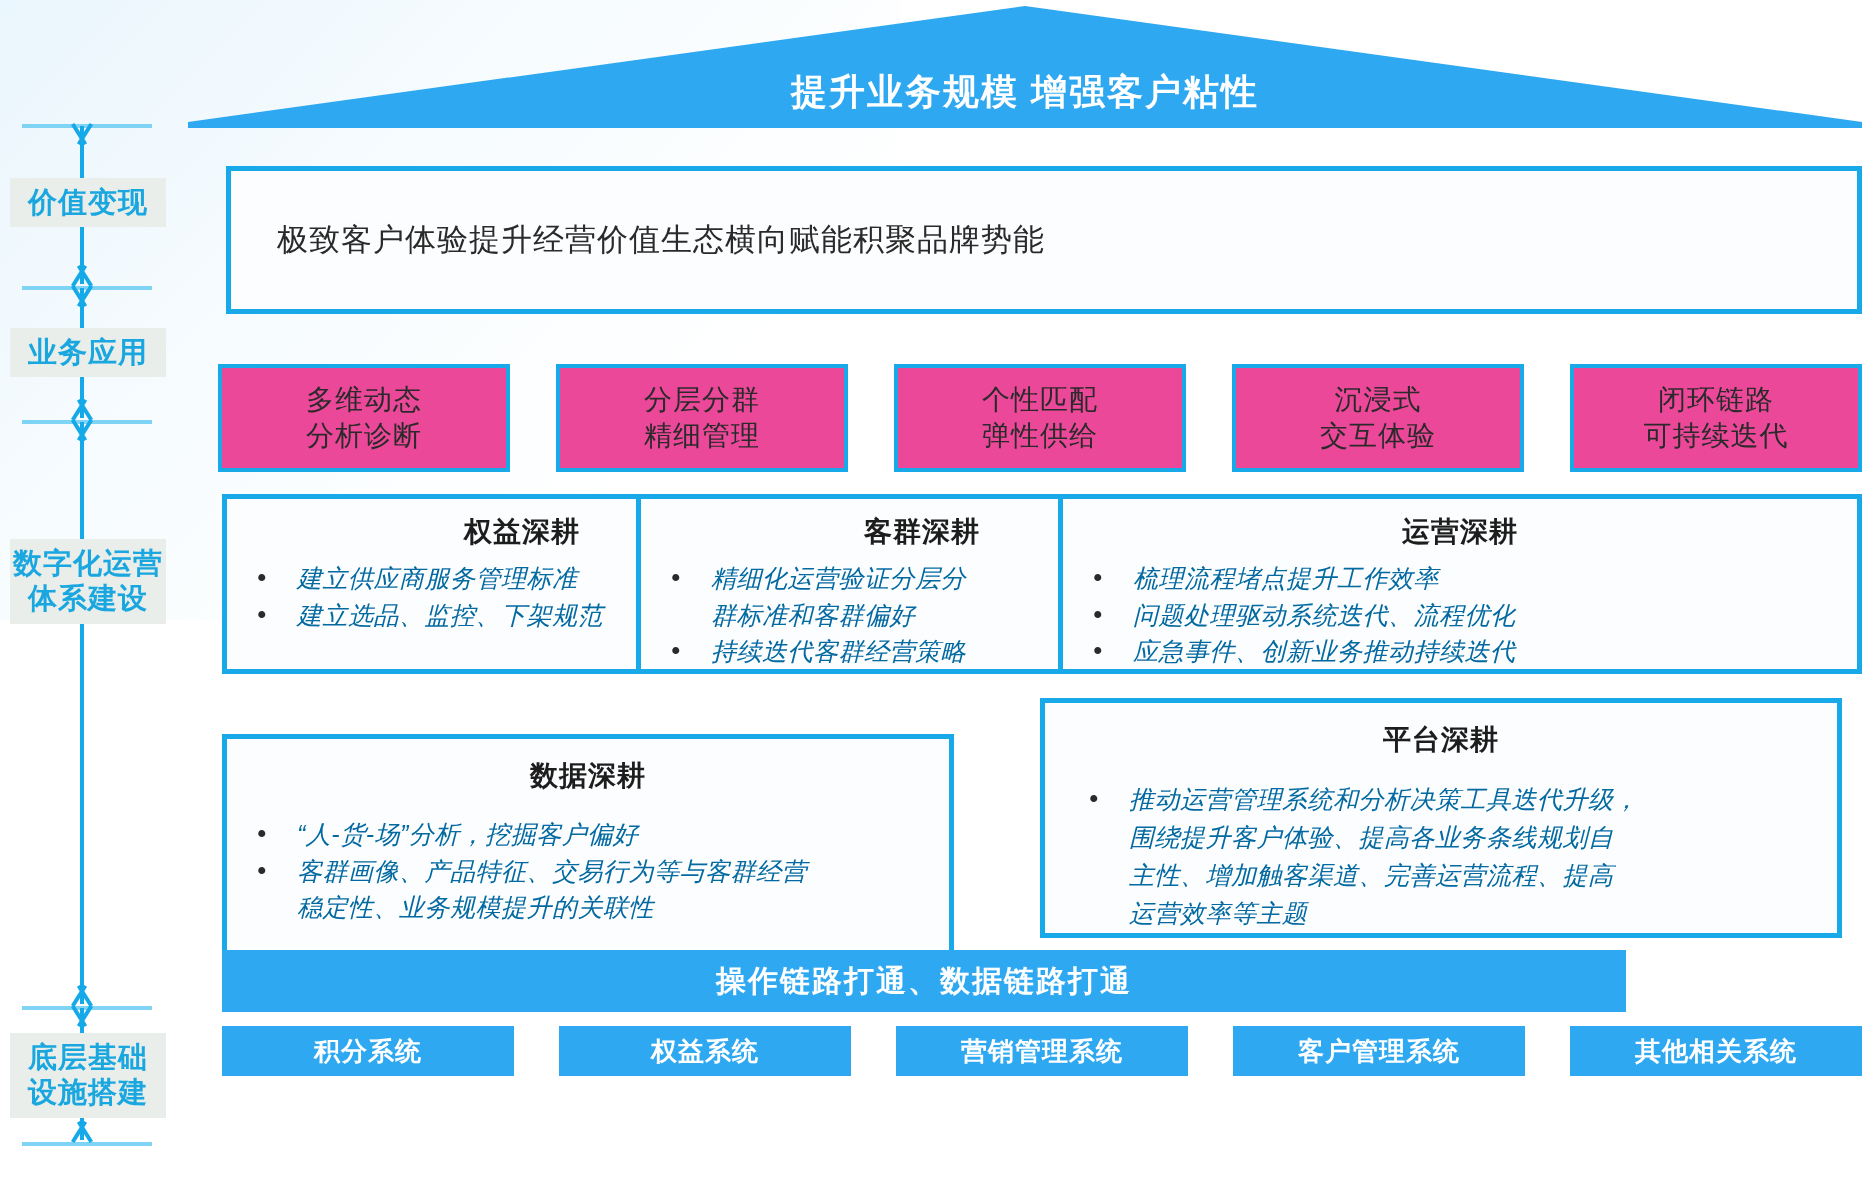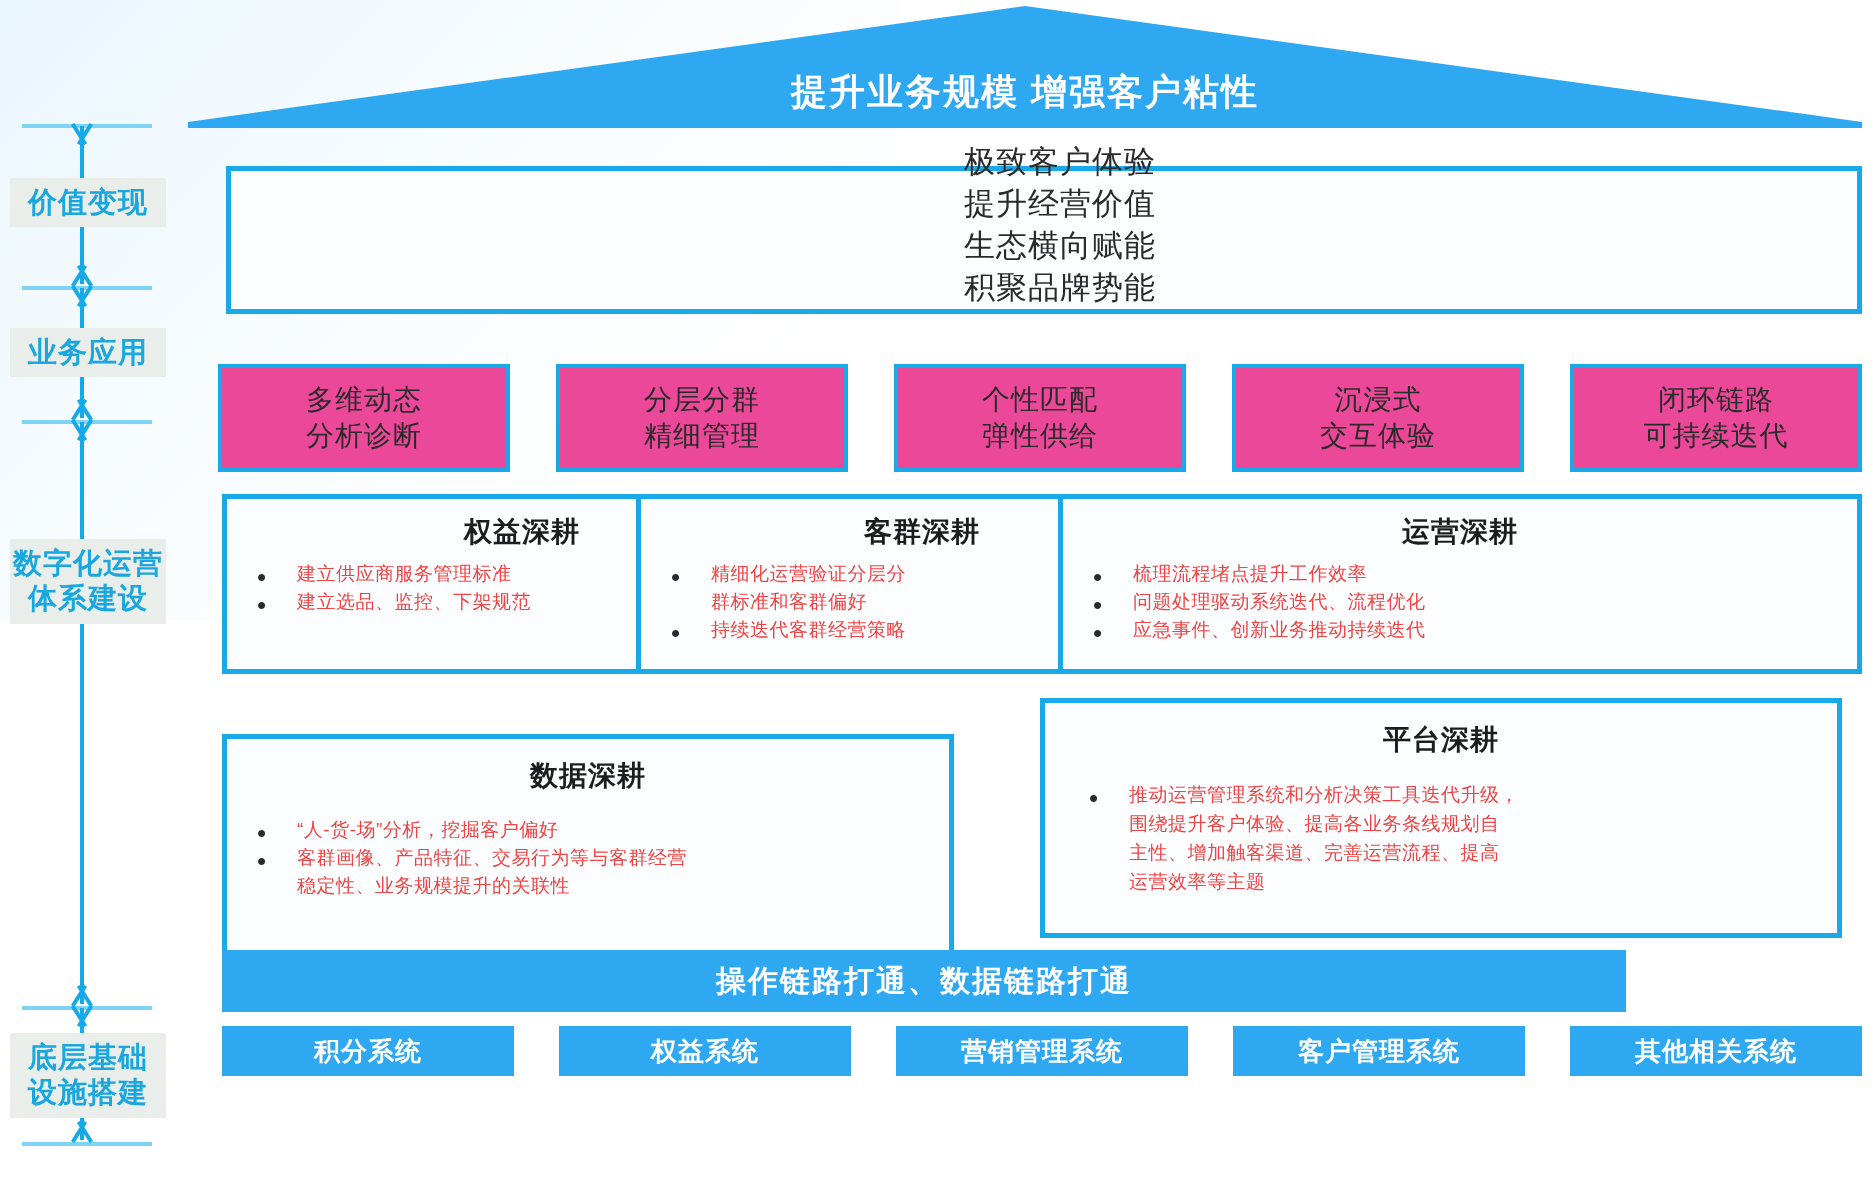--- a/index.html
+++ b/index.html
@@ -51,23 +51,23 @@
 
   
   .obox{
     position:absolute;box-sizing:border-box;
     border:5px solid #17a9e8;background:#fbfdfe;
   }
 
   
   #value-row{left:226px;top:166px;width:1636px;height:148px;}
   .value-items{
-    position:absolute;left:16px;top:0;width:100%;height:100%;
-    display:flex;align-items:center;justify-content:flex-end;
-    padding:0 46px;box-sizing:border-box;flex-direction:column;
+    position:absolute;left:0;top:0;width:100%;height:100%;
+    display:flex;align-items:center;justify-content:flex-start;
+    padding:0 46px;box-sizing:border-box;
   }
   .value-item{font-size:31px;color:#2a2a2a;font-weight:400;letter-spacing:1px;}
 
   
   .app-row{position:absolute;left:218px;top:364px;width:1644px;height:108px;
            display:flex;justify-content:space-between;}
   .app-card{
     flex:0 0 292px;height:108px;box-sizing:border-box;
     border:4px solid #17a9e8;background:#ec4899;
     display:flex;flex-direction:column;align-items:center;justify-content:center;
@@ -77,22 +77,23 @@
 
   
   .dcard{position:absolute;box-sizing:border-box;border:5px solid #17a9e8;background:#fbfdfe;}
   .dcard .dtitle{
     text-align:center;font-size:28px;font-weight:700;color:#1d1d1d;
     margin-top:14px;letter-spacing:1px;
   }
   .dlist{list-style:none;margin:10px 0 0 0;padding:0 14px 0 22px;}
   .dlist li{
     position:relative;padding-left:48px;
-    font-size:19px;line-height:1.42;color:#ef4444;letter-spacing:0.5px;
+    font-size:25px;line-height:1.42;color:#0369a1;letter-spacing:0.5px;
     margin-bottom:1px;
+    font-style:italic;
   }
   .dlist li:before{
     content:"•";position:absolute;left:8px;top:-2px;font-size:26px;color:#2a2a2a;
   }
   .dlist li.nobullet:before{content:"";}
 
   #card-quanyi{left:222px;top:494px;width:600px;height:180px;}
   #card-kequn{left:636px;top:494px;width:572px;height:180px;}
   #card-yunying{left:1058px;top:494px;width:804px;height:180px;}
   #card-shuju{left:222px;top:734px;width:732px;height:240px;}

